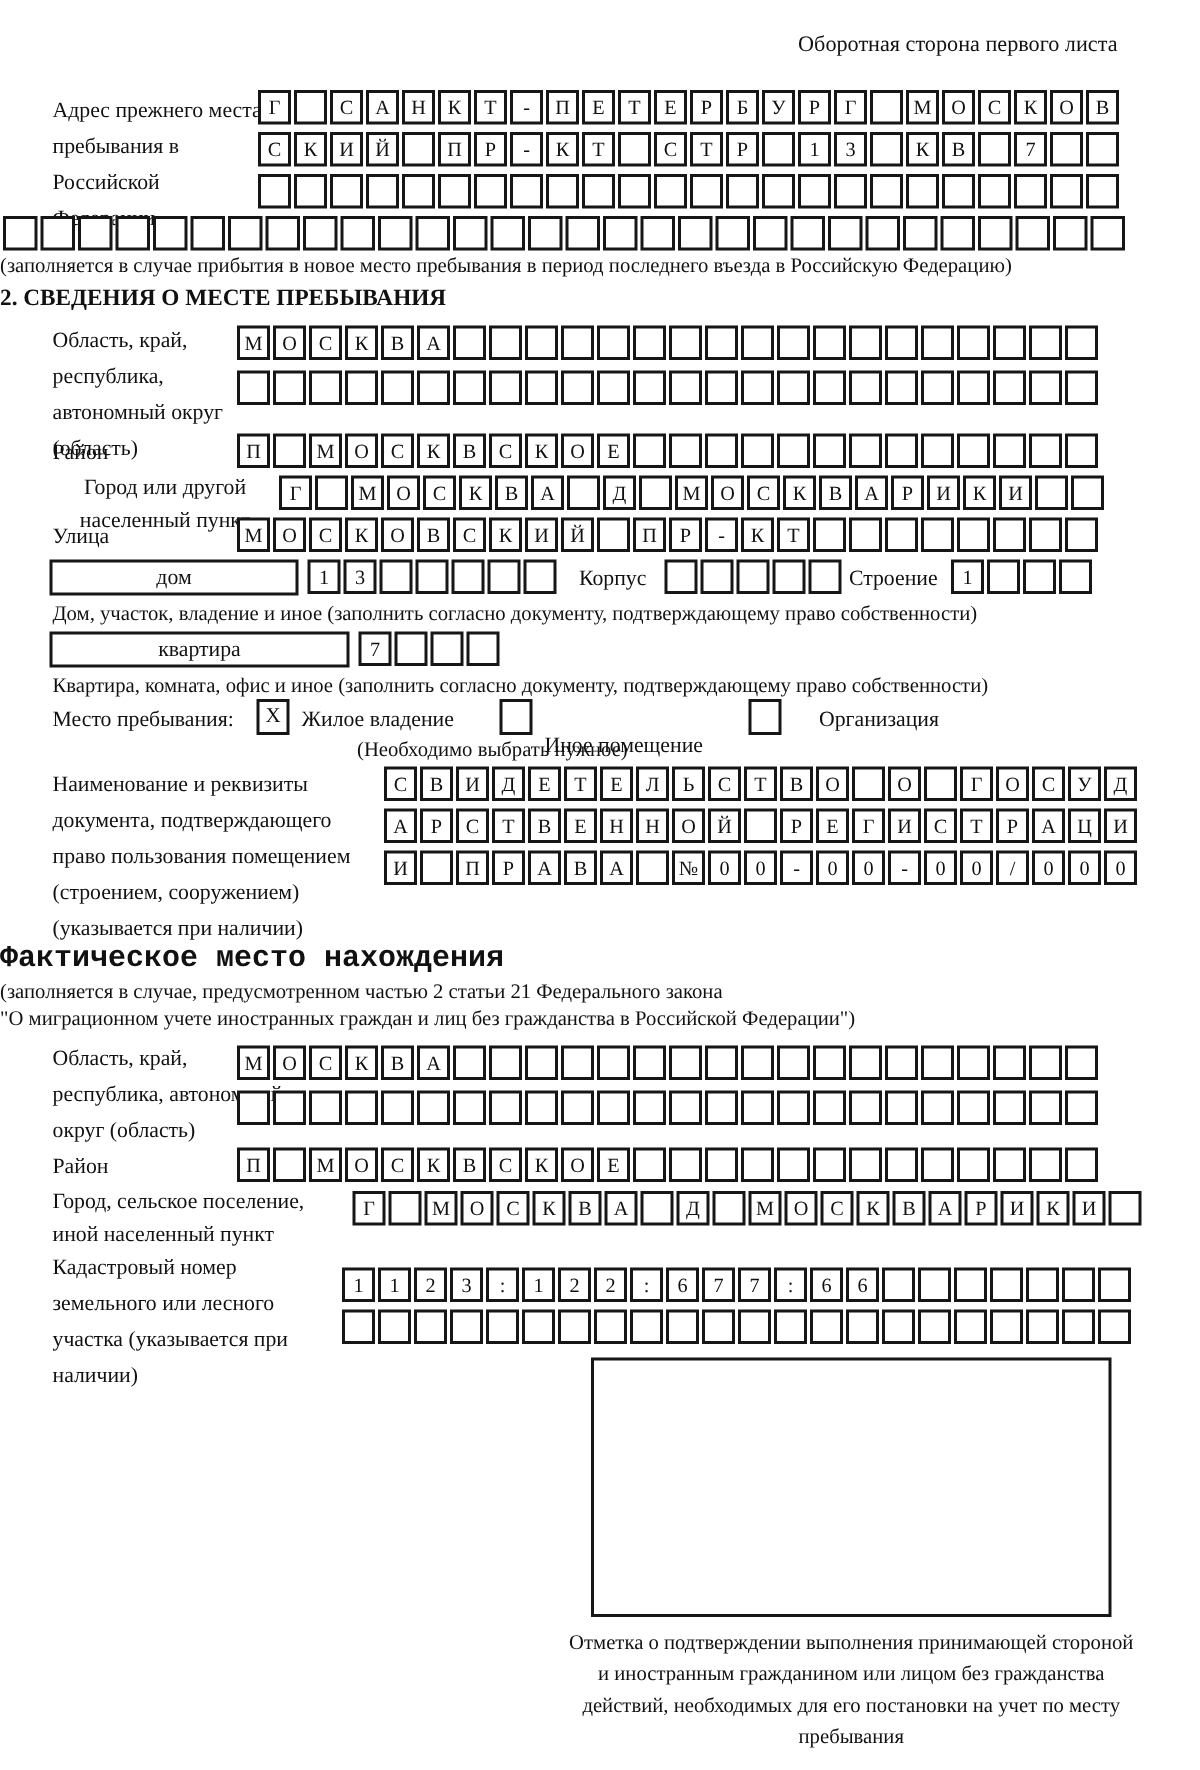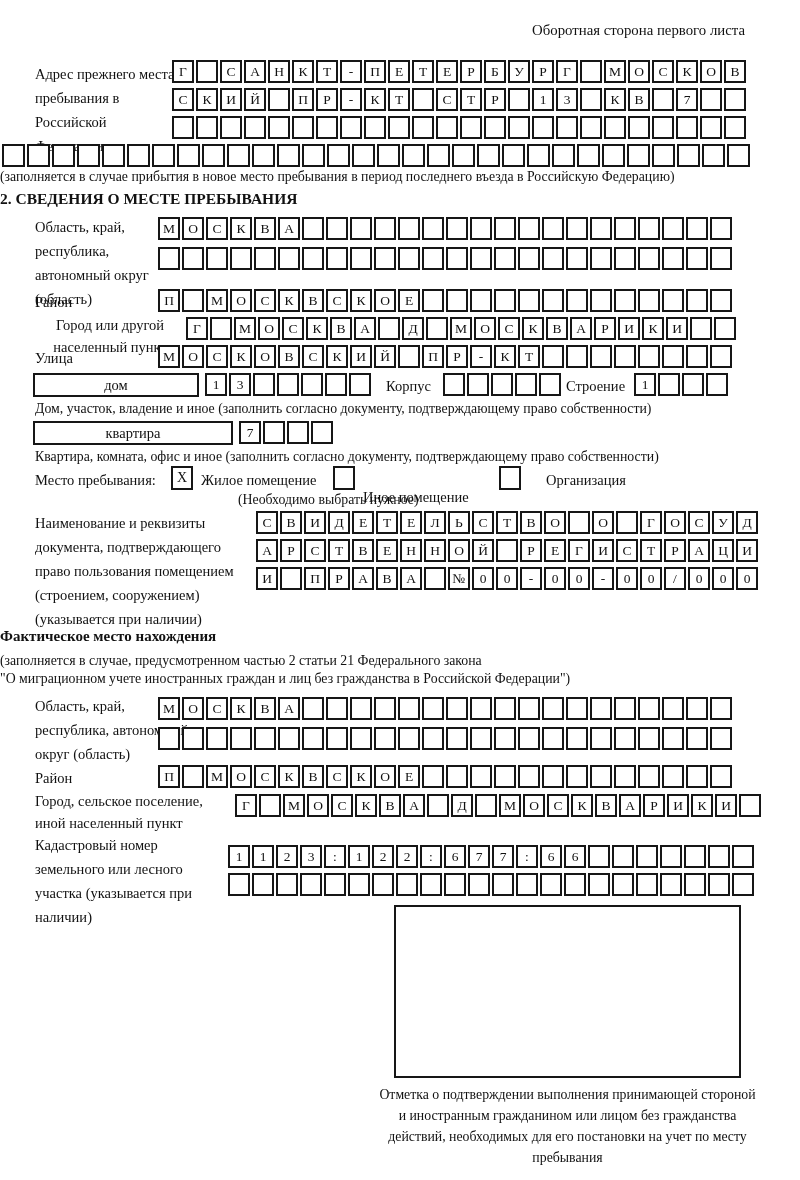--- a/index.html
+++ b/index.html
@@ -311,21 +311,21 @@
   <div class="abs cells" style="left:239px;top:421px;">
       <span class="cell">7</span>
       <span class="cell"></span>
       <span class="cell"></span>
       <span class="cell"></span>
     </div>
   <div class="abs note" style="left:35px;top:449px;">Квартира, комната, офис и иное (заполнить согласно документу, подтверждающему право собственности)</div>
 
   <div class="abs lbl" style="left:35px;top:468px;">Место пребывания:</div>
   <div class="abs chk" style="left:171px;top:466px;">X</div>
-  <div class="abs lbl" style="left:201px;top:468px;">Жилое помещение</div>
+  <div class="abs lbl" style="left:201px;top:468px;">Жилое владение</div>
   <div class="abs chk" style="left:333px;top:466px;"></div>
   <div class="abs lbl" style="left:363px;top:468px;margin-top:17px;">Иное помещение</div>
   <div class="abs chk" style="left:499px;top:466px;"></div>
   <div class="abs lbl" style="left:546px;top:468px;">Организация</div>
   <div class="abs note" style="left:238px;top:492px;text-align:right;">(Необходимо выбрать нужное)</div>
 
   <div class="abs lbl" style="left:35px;top:511px;width:225px;">Наименование и реквизиты документа, подтверждающего право пользования помещением (строением, сооружением) (указывается при наличии)</div>
   <div class="abs cells" style="left:256px;top:511px;">
       <span class="cell">С</span>
       <span class="cell">В</span>
@@ -389,21 +389,21 @@
       <span class="cell">0</span>
       <span class="cell">-</span>
       <span class="cell">0</span>
       <span class="cell">0</span>
       <span class="cell">/</span>
       <span class="cell">0</span>
       <span class="cell">0</span>
       <span class="cell">0</span>
     </div>
 
-  <div class="abs title center" style="top:628px;font-size:15px;">Фактическое место нахождения</div>
+  <div class="abs title center" style="top:628px;font-size:20px;font-family:Liberation Mono, monospace;">Фактическое место нахождения</div>
   <div class="abs note center" style="top:653px;">(заполняется в случае, предусмотренном частью 2 статьи 21 Федерального закона</div>
   <div class="abs note center" style="top:671px;">"О миграционном учете иностранных граждан и лиц без гражданства в Российской Федерации")</div>
 
   <div class="abs lbl" style="left:35px;top:694px;width:160px;">Область, край, республика, автономный округ (область)</div>
   <div class="abs cells" style="left:158px;top:697px;">
       <span class="cell">М</span>
       <span class="cell">О</span>
       <span class="cell">С</span>
       <span class="cell">К</span>
       <span class="cell">В</span>

